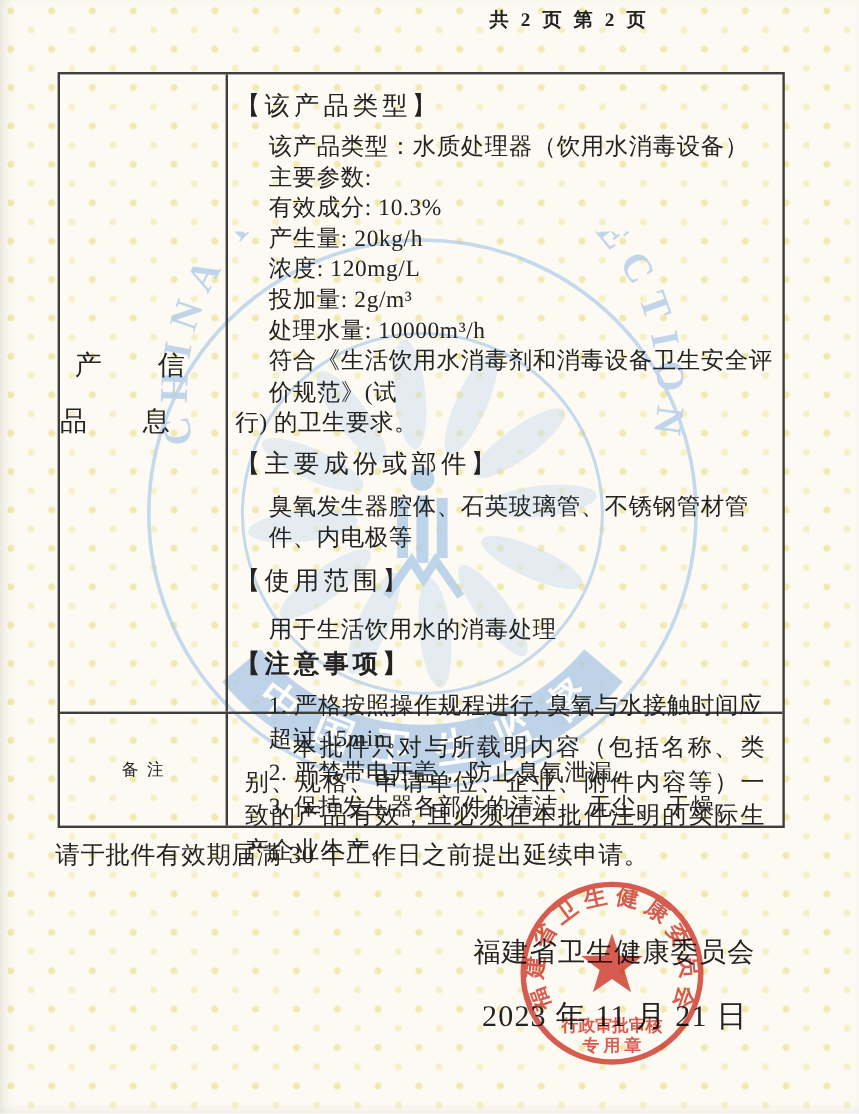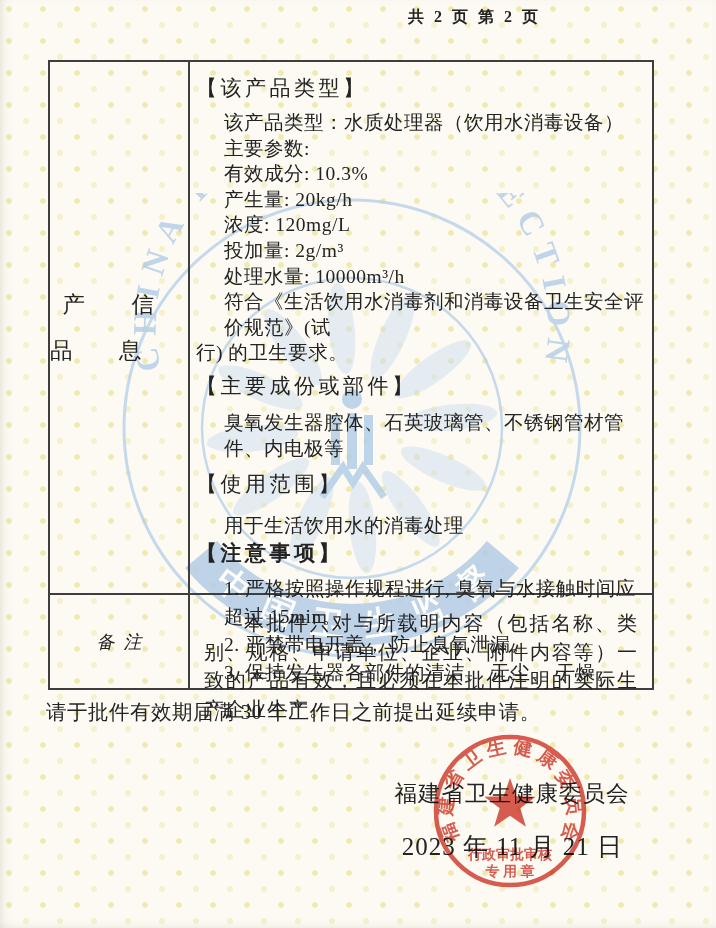--- a/index.html
+++ b/index.html
@@ -41,21 +41,21 @@
   .cell-label{width:138px;border-right:2px solid #3e3e3e;display:flex;flex-direction:row;
               align-items:center;justify-content:center;}
   .label-line{font-size:22.5px;letter-spacing:.55em;text-indent:.55em;line-height:46px;}
   .cell-content{flex:1;padding:10px 8px 0 6px;}
   .sec-title{font-size:21px;letter-spacing:3.5px;margin:2px 0 8px 0;}
   .p-line{font-size:19.5px;line-height:25.6px;letter-spacing:.5px;padding-left:28px;}
   .p-line.flush{padding-left:0;}
   .mt6{margin-top:6px;} .mt9{margin-top:9px;} .mt8{margin-top:0;font-weight:bold;}
   .mb10{margin-bottom:10px;} .mb14{margin-bottom:15px;}
   .note-line{font-size:19.5px;line-height:28px;letter-spacing:.5px;padding-left:28px;}
-  .remark-label{font-size:18px;letter-spacing:.5em;text-indent:.5em;font-style:italic;}
+  .remark-label{font-size:14px;letter-spacing:.5em;text-indent:.5em;}
   .remark-text{font-size:20px;line-height:28.5px;letter-spacing:1px;margin:4px 6px 0 8px;
                text-indent:2em;text-align:justify;}
 
   
   .stamp{position:absolute;left:430px;top:731px;width:160px;height:160px;z-index:3;
          mix-blend-mode:multiply;opacity:.88;}
   .stamp-ring{fill:none;stroke:#d5483c;stroke-width:4.5px;}
   .stamp-star{fill:#d5483c;}
   .stamp-ringtext{fill:#d5483c;font-size:19px;font-weight:bold;
                   font-family:"Liberation Serif","DejaVu Serif",serif;}

